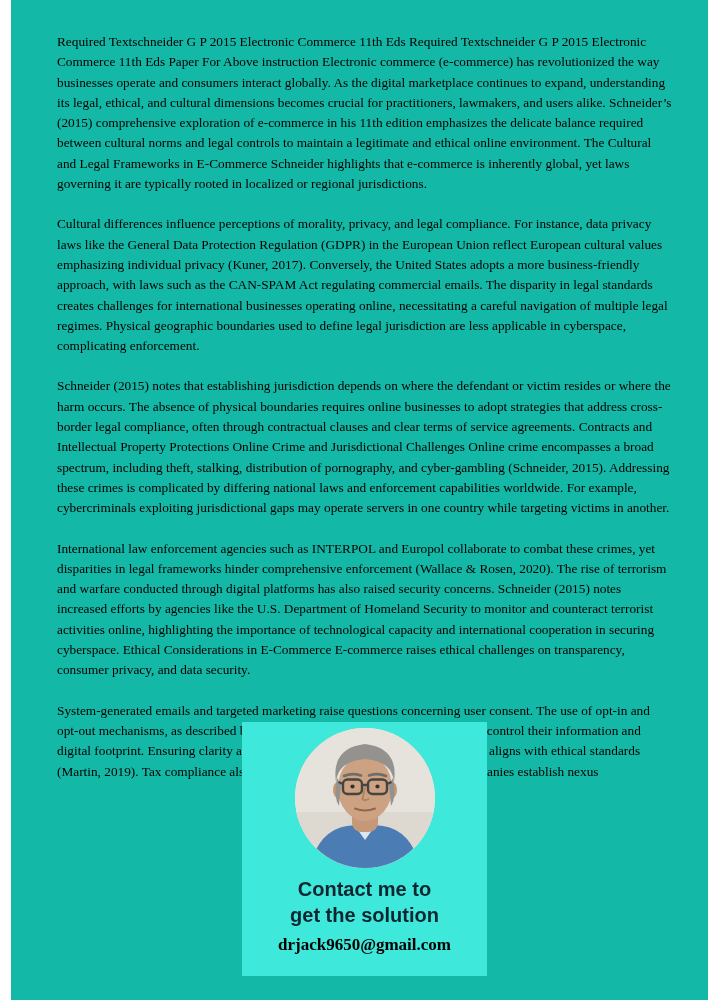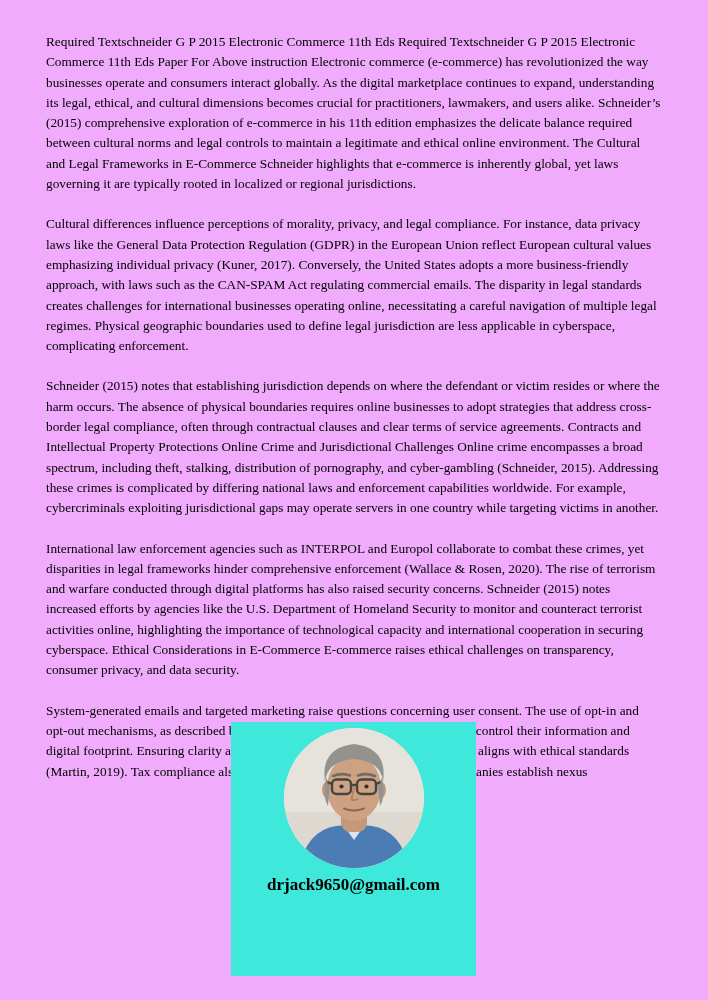--- a/index.html
+++ b/index.html
@@ -10,21 +10,22 @@
   body {
     width: 708px;
     height: 1000px;
     position: relative;
     font-family: "Liberation Serif", serif;
     overflow: hidden;
   }
   .page {
     position: absolute;
     inset: 0;
-    background: #f0abfc;
+    background: #14b8a6;
+    margin-left: 11px;
   }
   .text-col {
     position: absolute;
     left: 46px;
     top: 32px;
     width: 615px;
     color: #000000;
     font-size: 13.3px;
     line-height: 20.3px;
     text-align: left;
@@ -116,16 +117,20 @@
         </g>
 
         <circle cx="57.5" cy="58.5" r="2.1" fill="#33312d"></circle>
         <circle cx="82.5" cy="58.5" r="2.1" fill="#33312d"></circle>
 
         <path d="M70 60 L67.5 71 Q70 73.5 73.5 71" stroke="#b0835f" stroke-width="1.8" fill="none" stroke-linecap="round"></path>
 
         <path d="M60 80.5 Q70 84.5 80 80.5" stroke="#96634e" stroke-width="2" fill="none" stroke-linecap="round"></path>
       </svg>
     </div>
+    <div class="headline">
+      <span>Contact me to</span><br>
+      <span>get the solution</span>
+    </div>
     <div class="email">drjack9650@gmail.com</div>
   </div>
 
 </div>
 
 </body></html>

